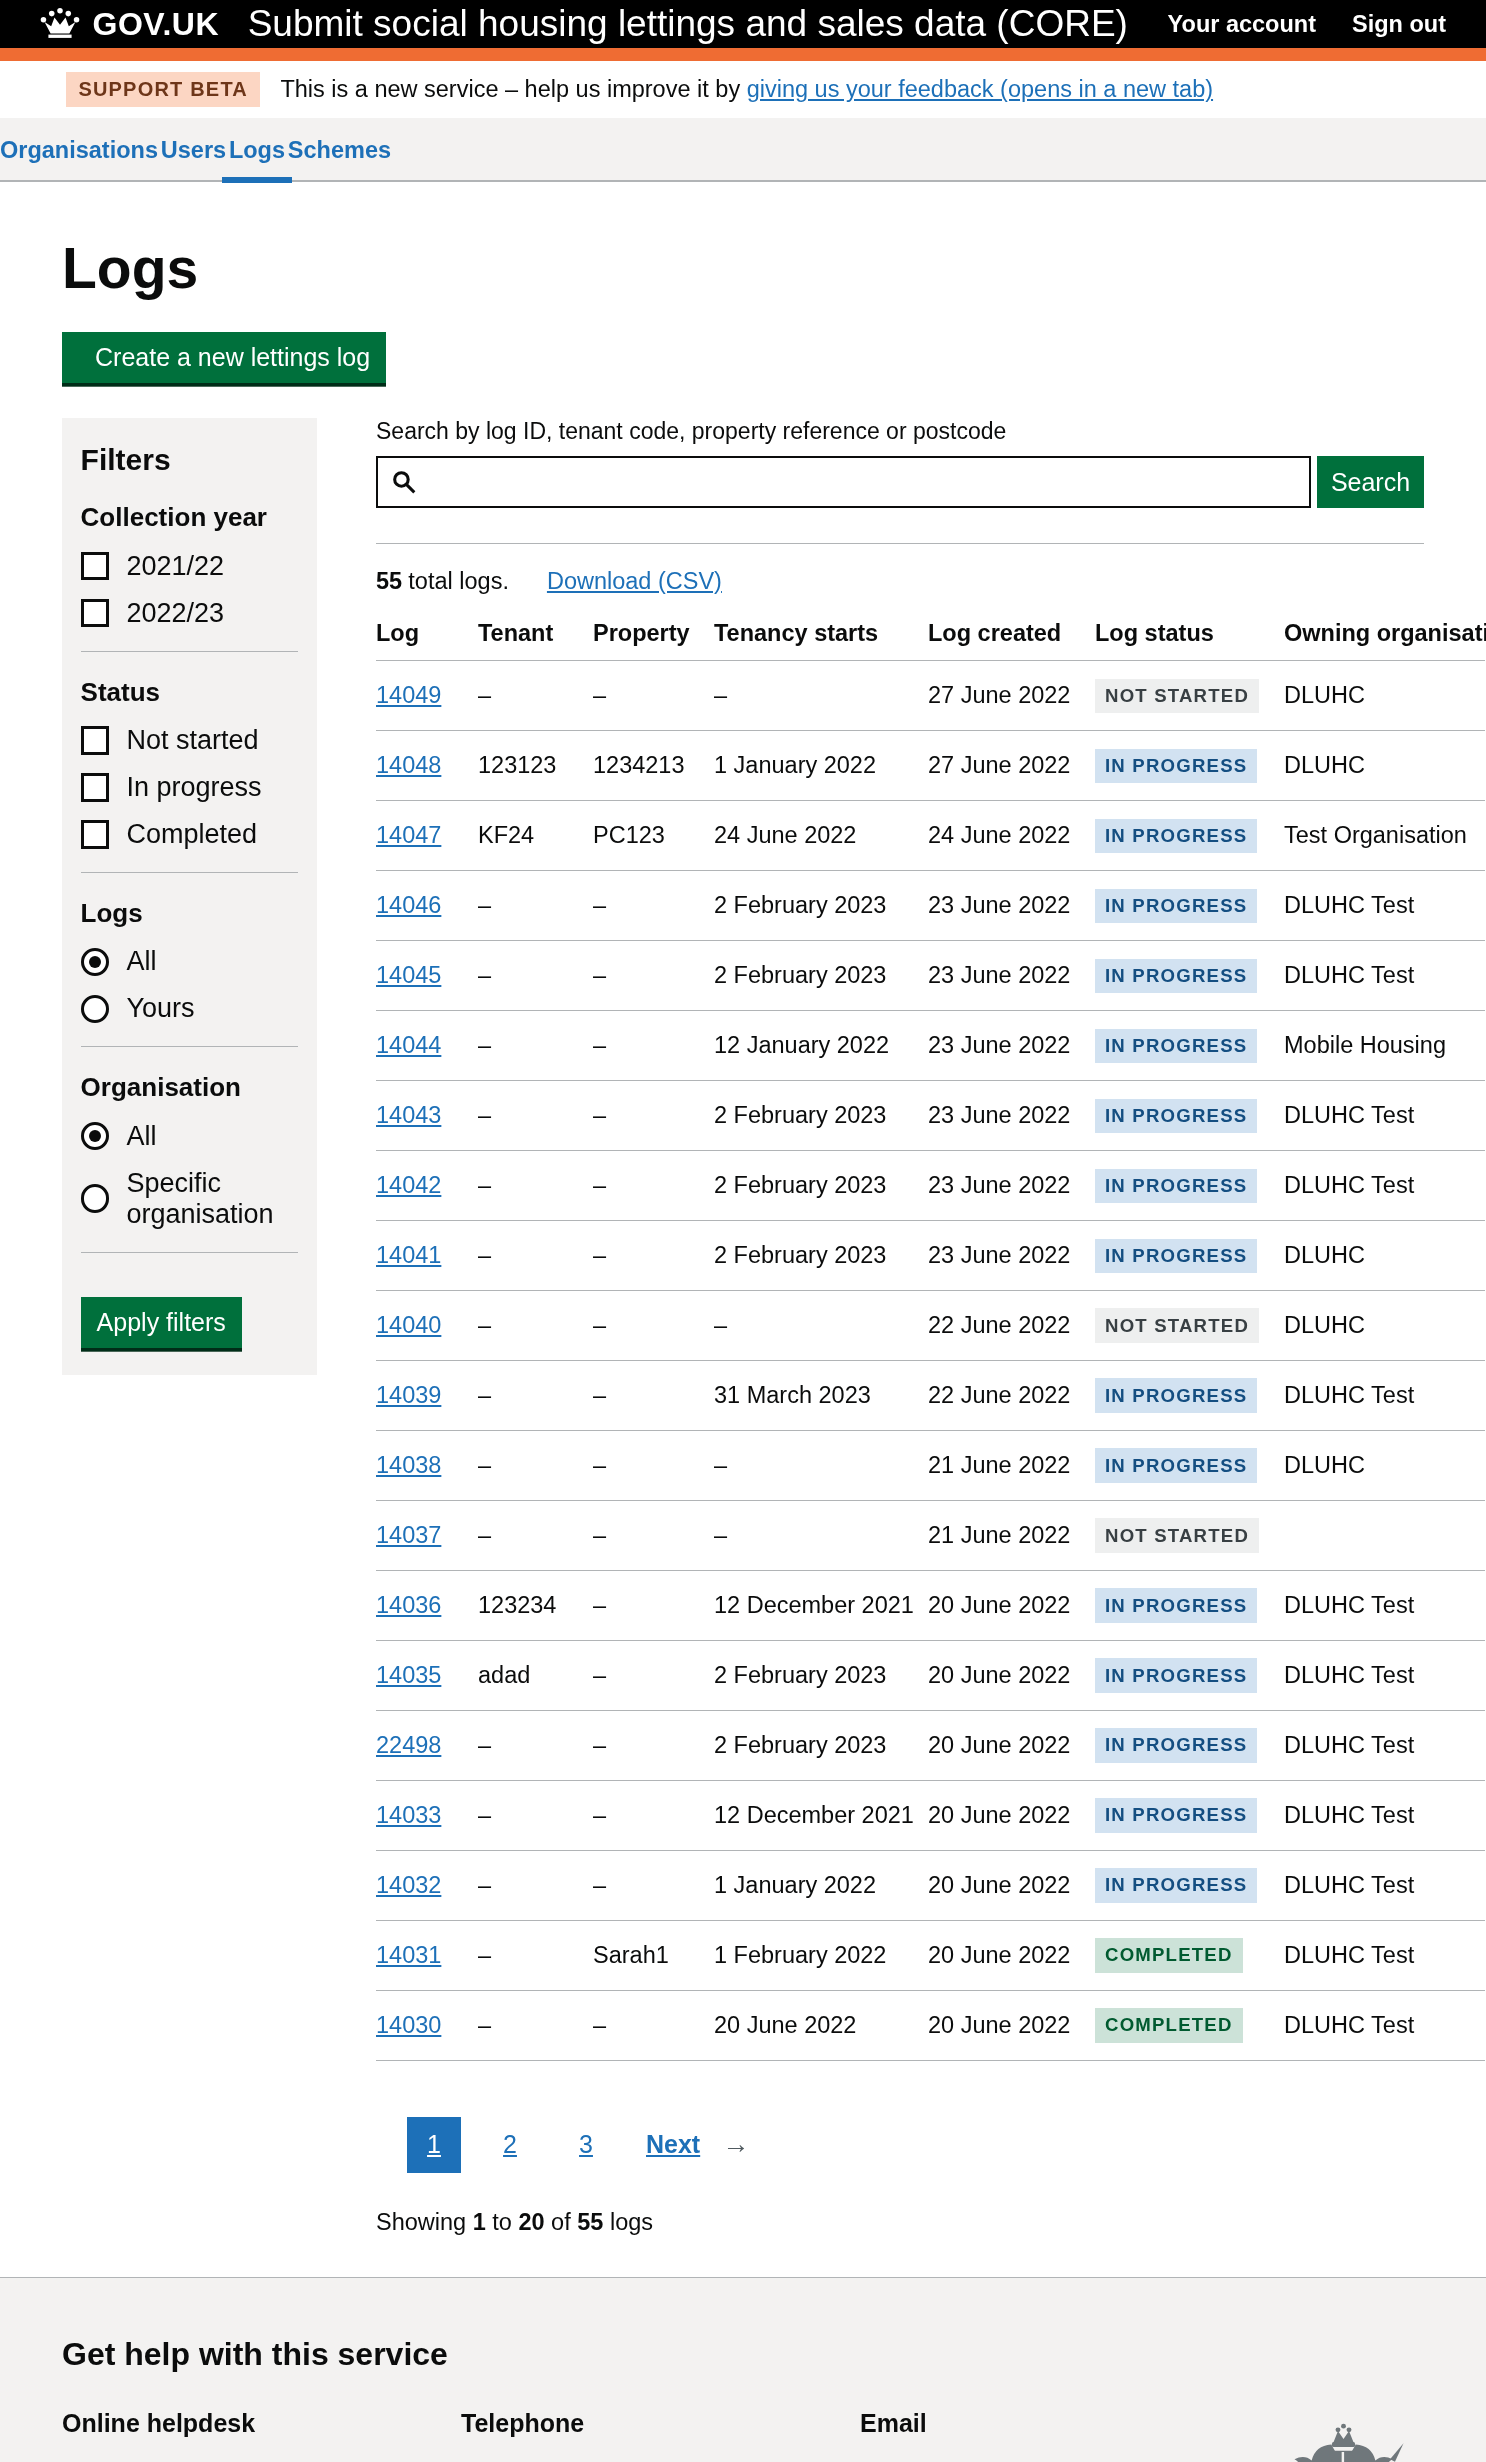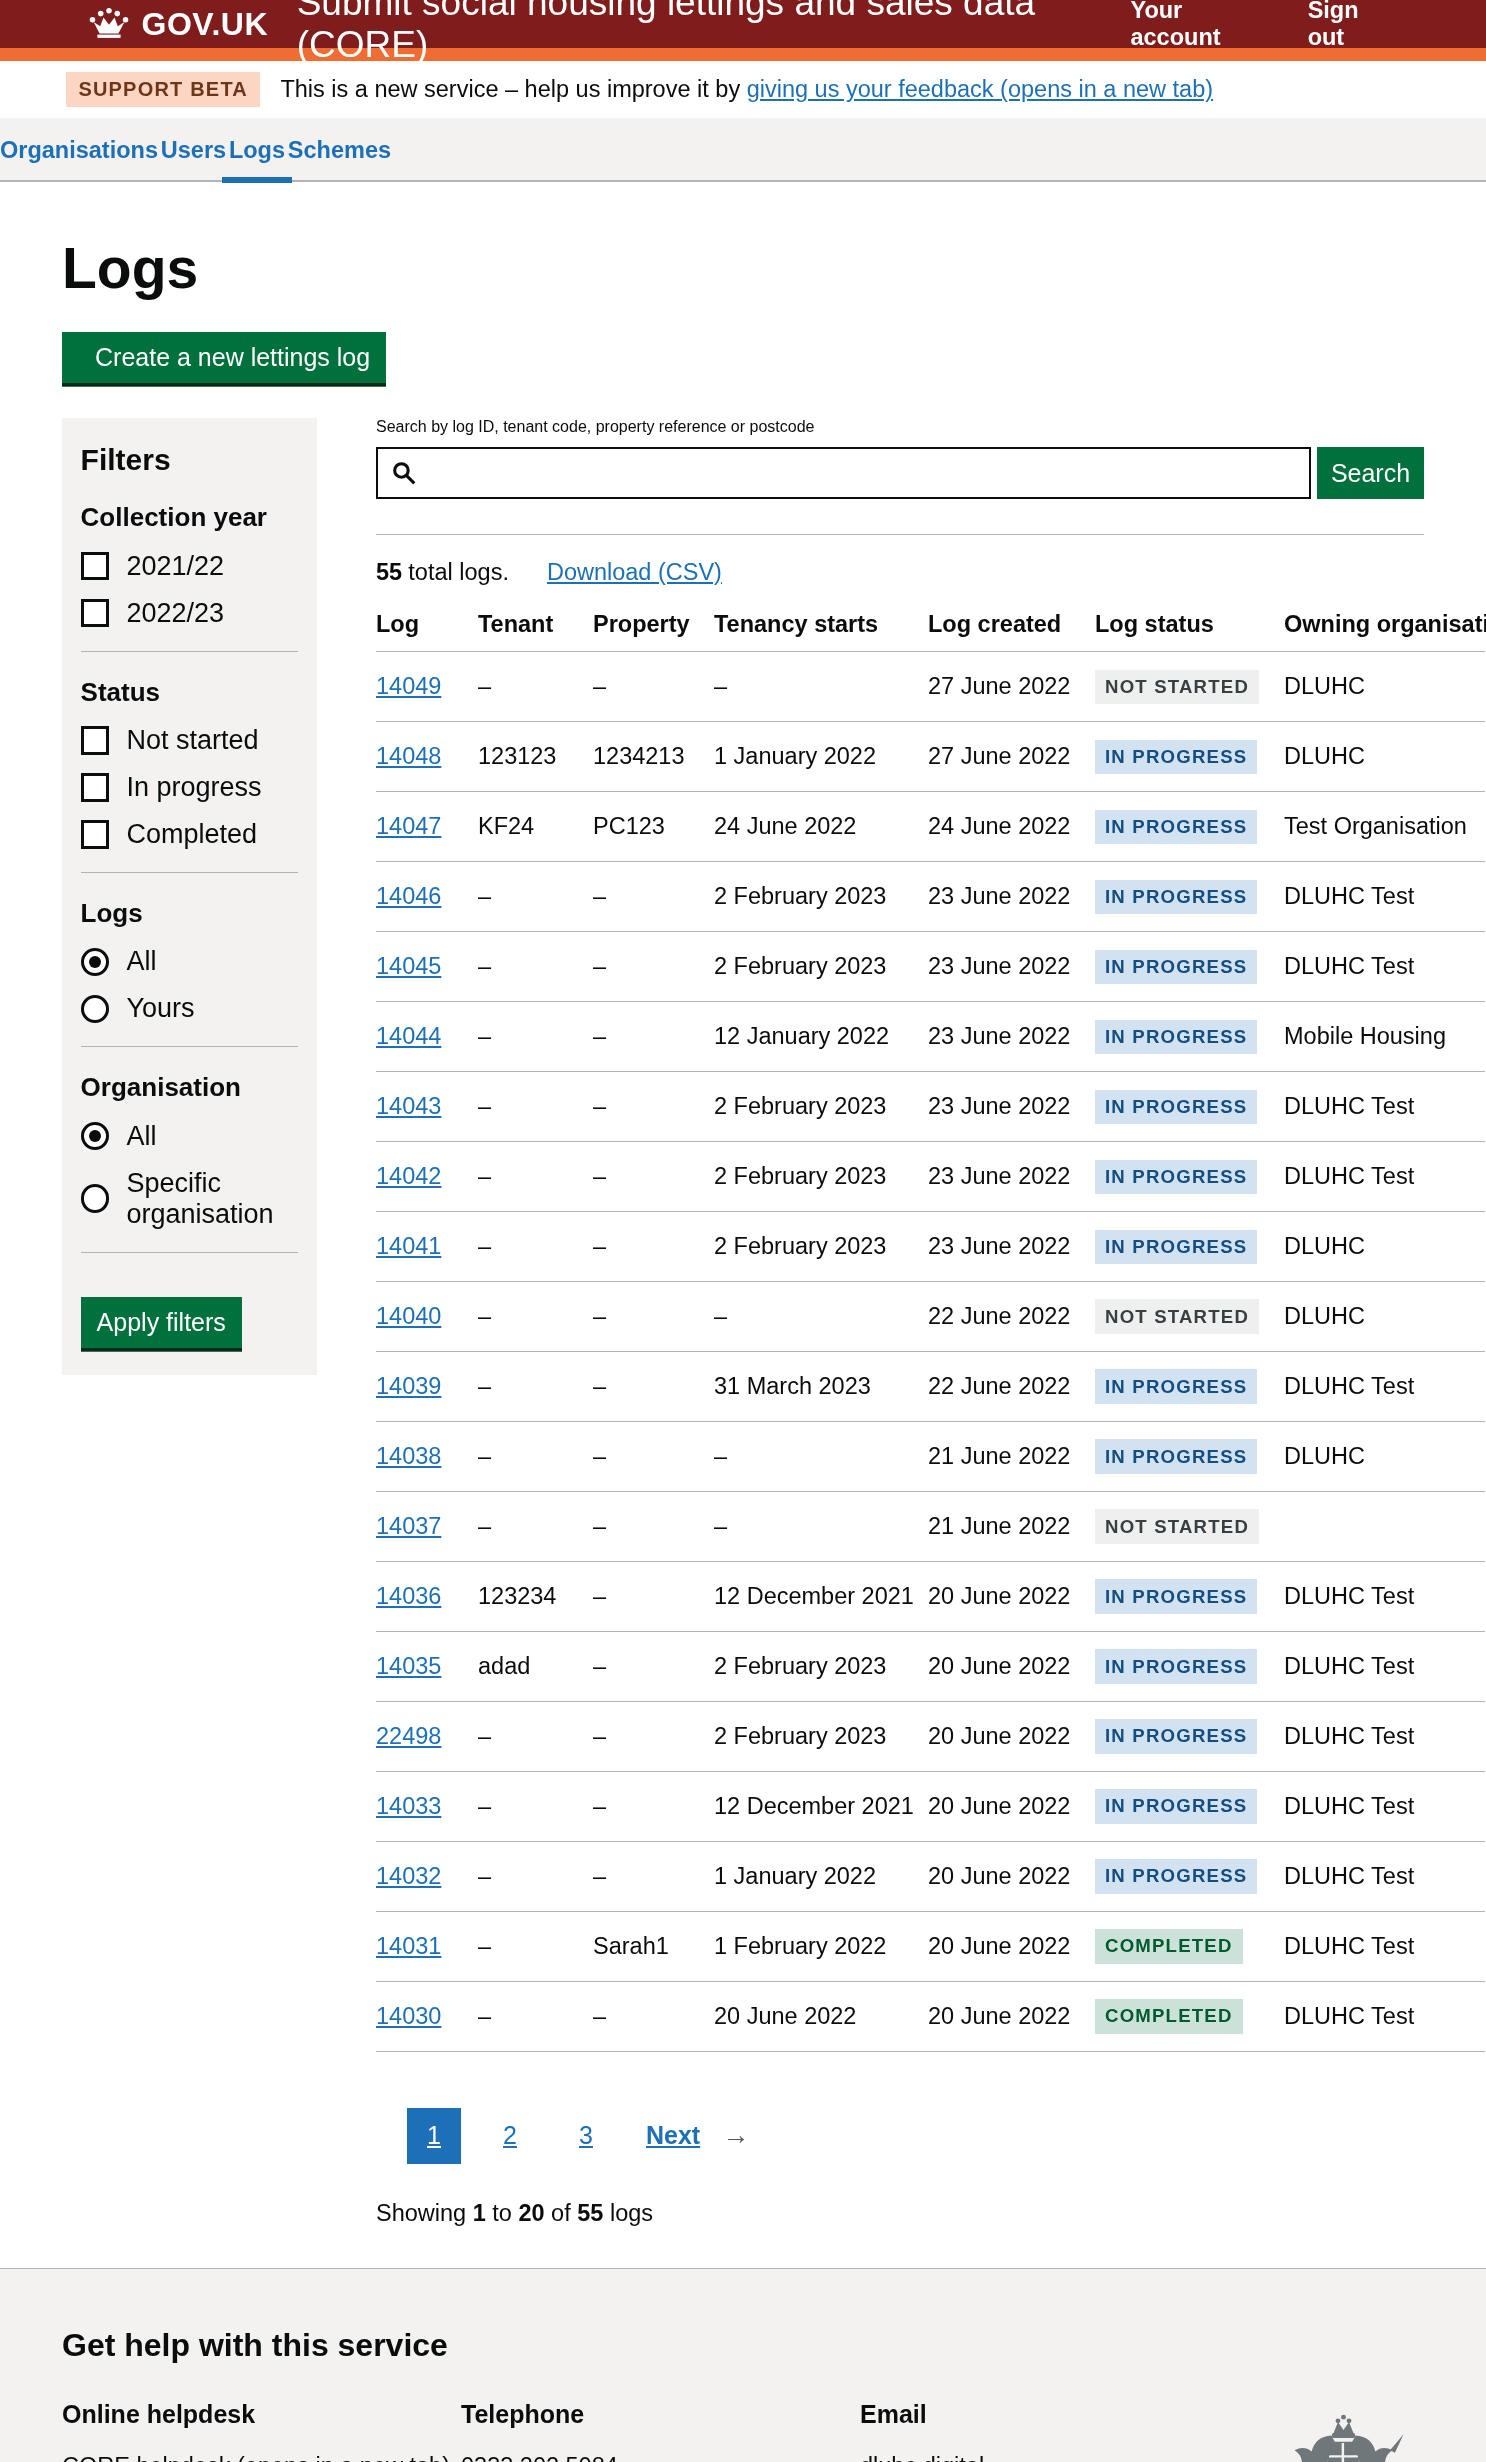--- a/index.html
+++ b/index.html
@@ -1,21 +1,21 @@
 <!DOCTYPE html>
 <html style="font-size:10px"><head>
 <meta charset="utf-8">
 <style>
   * { margin:0; padding:0; box-sizing:border-box; }
   html,body { width:1486px; height:2462px; overflow:hidden; background:#fff;
     font-family:"Liberation Sans","DejaVu Sans",sans-serif; color:#0b0c0c; }
 
   
-  .site-header { background:#7f1d1d; height:61px; border-bottom:13.6px solid #ef6c33;
-    display:flex; align-items:center; justify-content:space-between; padding:0 89px; }
+  .site-header { background:#000000; height:61px; border-bottom:13.6px solid #ef6c33;
+    display:flex; align-items:center; justify-content:space-between; padding:0 40px; }
   .brand { display:flex; align-items:center; gap:12.4px; }
   .brand-text { color:#fff; font-weight:700; font-size:32px; letter-spacing:0.6px; }
   .service-name { color:#fff; font-size:37px; font-weight:400; margin-left:16px; }
   .header-links { display:flex; gap:36px; }
   .header-links a { color:#fff; font-weight:700; font-size:23.5px; text-decoration:none; }
 
   
   .beta { margin:0 62px; padding:11px 4px; display:flex; align-items:center; gap:20px; }
   .phase-tag { background:#fcd6c3; color:#6e3619; font-weight:700; font-size:20px;
     letter-spacing:1.2px; padding:6.2px 12.4px; white-space:nowrap; }
@@ -48,21 +48,21 @@
   .box { width:28.5px; height:28.5px; background:#fff; border:3.1px solid #0b0c0c; flex:none; }
   .radio { width:28.5px; height:28.5px; background:#fff; border:3.1px solid #0b0c0c;
     border-radius:50%; flex:none; position:relative; }
   .radio.on::after { content:""; position:absolute; left:5px; top:5px; right:5px; bottom:5px;
     background:#0b0c0c; border-radius:50%; }
   .fdivider { border:none; border-top:1.2px solid #b1b4b6; margin:22px 0 25px; }
   .apply-btn { margin-top:19px; }
 
   
   .main { flex:1; min-width:0; overflow:visible; }
-  .search-label { font-size:16px; margin-bottom:11px; }
+  .search-label { font-size:23px; margin-bottom:11px; }
   .search-row { display:flex; }
   .search-box { position:relative; flex:1; }
   .search-box input { width:100%; height:52px; border:2.5px solid #0b0c0c; font-size:23.5px;
     padding:0 12.4px 0 57px; font-family:inherit; background:#fff; }
   .search-icon { position:absolute; left:15px; top:12.4px; }
   .search-btn { width:107px; height:52px; margin-left:6.2px; background:#00703c; color:#fff;
     border:none; font-size:25px; font-family:inherit; box-shadow:none; cursor:pointer; }
   .rule { border:none; border-top:1.9px solid #b1b4b6; margin:35px 0 0; }
   .total-row { margin-top:23.5px; font-size:23.5px; display:flex; align-items:baseline; }
   .total-row strong { font-weight:700; }

